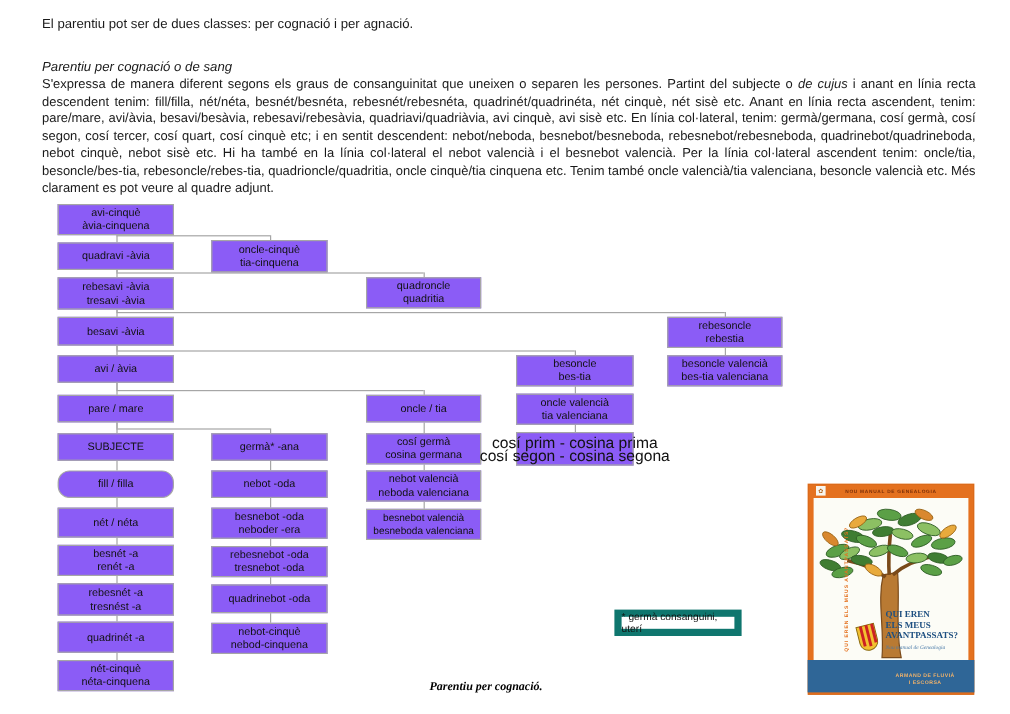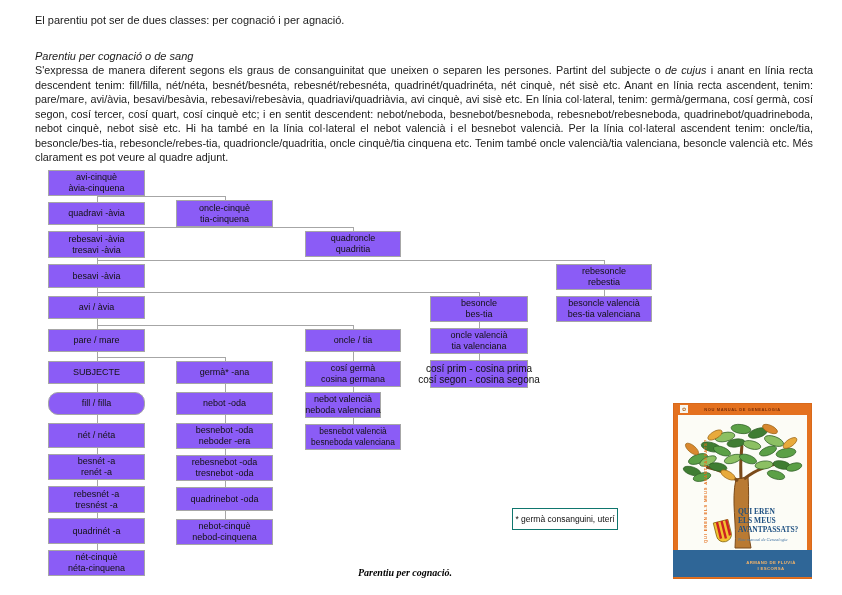--- a/index.html
+++ b/index.html
@@ -11,21 +11,21 @@
   .sec-head{font-size:11px;line-height:14px;font-style:italic;margin-top:22px;}
   .bodytext{font-size:10.8px;line-height:14.5px;text-align:justify;}
   
   #tree{position:absolute;left:0;top:0;width:842px;height:595px;}
   .node{position:absolute;box-sizing:border-box;border:1px solid #a6a6a6;background:#8b5cf6;
         display:flex;flex-direction:column;align-items:center;justify-content:center;
         font-size:9px;line-height:11px;color:#111;text-align:center;white-space:nowrap;}
   .ln{position:absolute;background:#a6a6a6;}
   
   #notebox{position:absolute;left:512px;top:508px;width:106px;height:22px;box-sizing:border-box;
-           border:1px solid #0f766e;display:flex;align-items:center;justify-content:center;
+           border:6px solid #0f766e;display:flex;align-items:center;justify-content:center;
            font-size:8.5px;color:#111;background:#fff;}
   #caption{position:absolute;left:305px;top:567px;width:200px;text-align:center;
            font-family:"Liberation Serif",serif;font-style:italic;font-weight:bold;
            font-size:10px;color:#000;}
   
   #book{position:absolute;left:673px;top:403px;width:139px;height:176px;background:#e4711f;
         box-shadow:0 0 0 1px #d8691b inset;}
   #book-inner{position:absolute;left:5px;top:12px;right:5px;bottom:28px;background:#fcfcf6;}
   #book-topband{position:absolute;left:0;top:0;width:139px;height:12px;display:flex;
         align-items:center;justify-content:center;font-size:4px;letter-spacing:.6px;
@@ -130,37 +130,37 @@
         <div>quadroncle</div>
         <div>quadritia</div>
       </div>
       <div class="node" style="left: 305px; top: 329px; width: 96px; height: 23px;">
         <div>oncle / tia</div>
       </div>
       <div class="node" style="left: 305px; top: 361px; width: 96px; height: 26px;">
         <div>cosí germà</div>
         <div>cosina germana</div>
       </div>
-      <div class="node" style="left: 305px; top: 392px; width: 76px; height: 26px;">
+      <div class="node" style="left: 305px; top: 392px; width: 96px; height: 26px;">
         <div>nebot valencià</div>
         <div>neboda valenciana</div>
       </div>
       <div class="node" style="left: 305px; top: 424px; width: 96px; height: 26px; font-size: 8.4px;">
         <div>besnebot valencià</div>
         <div>besneboda valenciana</div>
       </div>
       <div class="node" style="left: 430px; top: 296px; width: 98px; height: 26px;">
         <div>besoncle</div>
         <div>bes-tia</div>
       </div>
       <div class="node" style="left: 430px; top: 328px; width: 98px; height: 26px;">
         <div>oncle valencià</div>
         <div>tia valenciana</div>
       </div>
-      <div class="node" style="left: 430px; top: 360px; width: 98px; height: 28px; font-size: 10px;">
+      <div class="node" style="left: 430px; top: 360px; width: 98px; height: 28px; font-size: 13px;">
         <div>cosí prim - cosina prima</div>
         <div>cosí segon - cosina segona</div>
       </div>
       <div class="node" style="left: 556px; top: 264px; width: 96px; height: 26px;">
         <div>rebesoncle</div>
         <div>rebestia</div>
       </div>
       <div class="node" style="left: 556px; top: 296px; width: 96px; height: 26px;">
         <div>besoncle valencià</div>
         <div>bes-tia valenciana</div>

